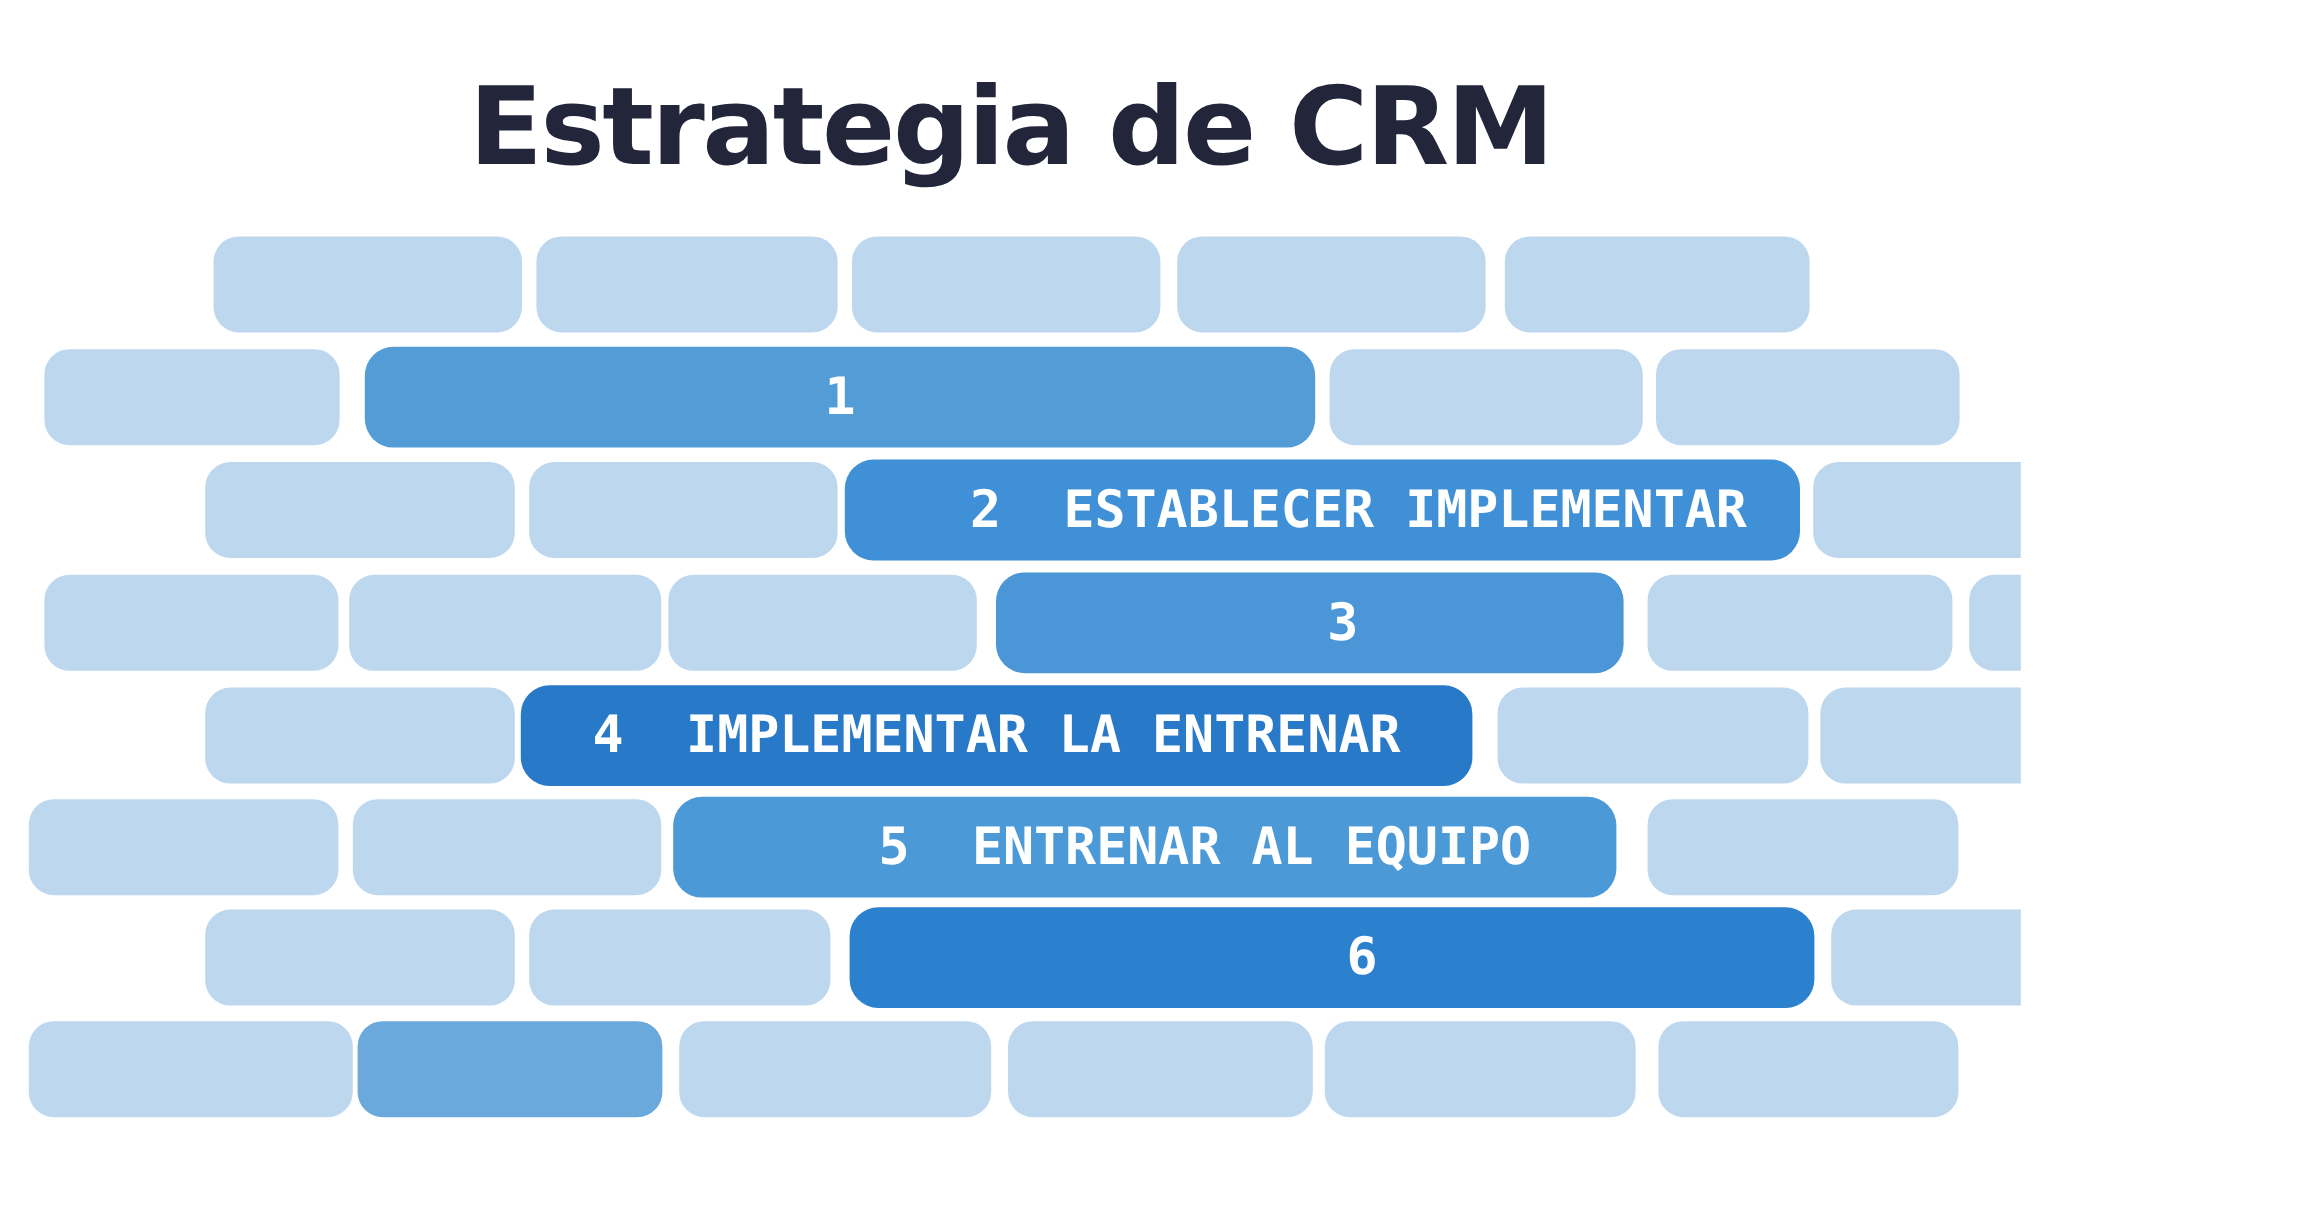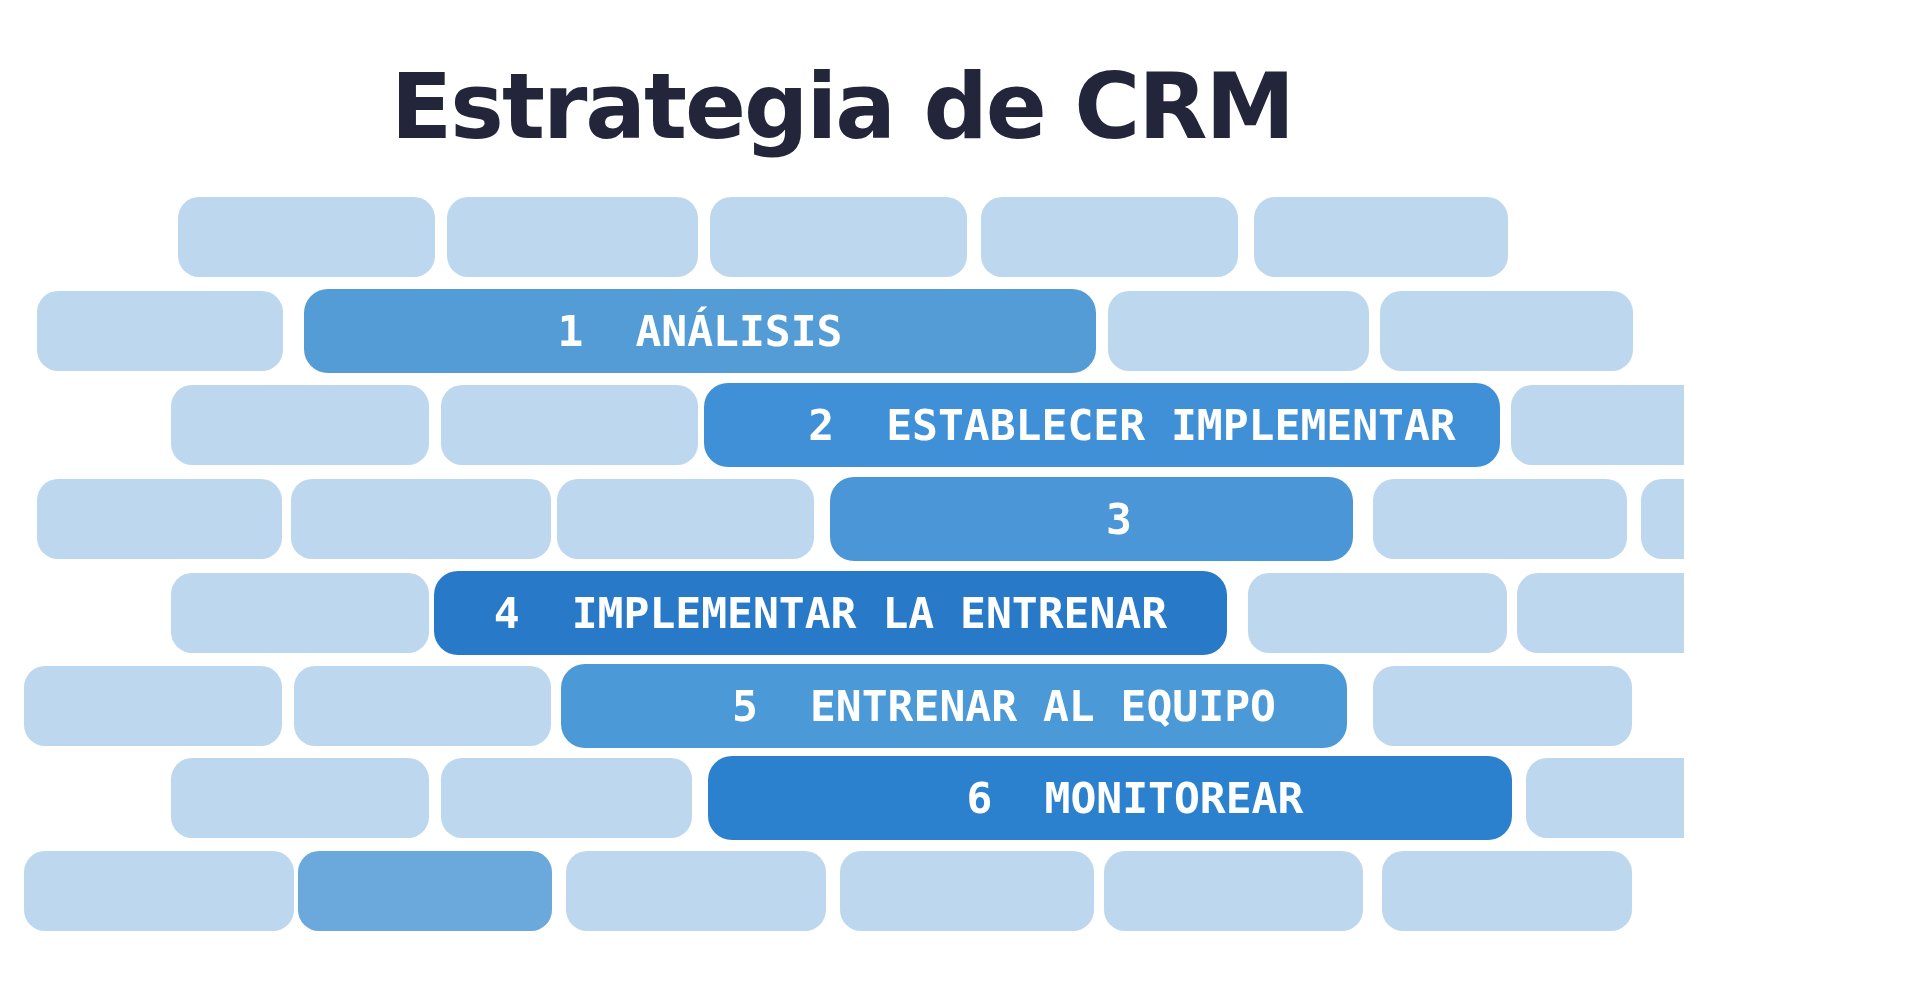--- a/index.html
+++ b/index.html
@@ -66,21 +66,20 @@
 
   <div class="brick" style="left:178px;top:197px;width:257px"></div>
   <div class="brick" style="left:447px;top:197px;width:251px"></div>
   <div class="brick" style="left:710px;top:197px;width:257px"></div>
   <div class="brick" style="left:981px;top:197px;width:257px"></div>
   <div class="brick" style="left:1254px;top:197px;width:254px"></div>
 
   <div class="brick" style="left:37px;top:291px;width:246px"></div>
   <div class="brick step" style="left: 304px; top: 289px; width: 792px; background: rgb(83, 156, 213);">
     <span class="num">1</span>
-    <span class="lbl">ANÁLISIS</span>
   </div>
   <div class="brick" style="left:1108px;top:291px;width:261px"></div>
   <div class="brick" style="left:1380px;top:291px;width:253px"></div>
 
   <div class="brick" style="left:171px;top:385px;width:258px"></div>
   <div class="brick" style="left:441px;top:385px;width:257px"></div>
   <div class="brick step" style="left: 704px; top: 383px; width: 796px; padding-left: 60px; background: rgb(63, 144, 214);">
     <span class="num">2</span>
     <span class="lbl">ESTABLECER IMPLEMENTAR</span>
   </div>
@@ -108,21 +107,20 @@
   <div class="brick step" style="left: 561px; top: 664px; width: 786px; padding-left: 100px; background: rgb(76, 153, 215);">
     <span class="num">5</span>
     <span class="lbl">ENTRENAR AL EQUIPO</span>
   </div>
   <div class="brick" style="left:1373px;top:666px;width:259px"></div>
 
   <div class="brick" style="left:171px;top:758px;width:258px"></div>
   <div class="brick" style="left:441px;top:758px;width:251px"></div>
   <div class="brick step" style="left: 708px; top: 756px; width: 804px; padding-left: 50px; background: rgb(43, 129, 205);">
     <span class="num">6</span>
-    <span class="lbl">MONITOREAR</span>
   </div>
   <div class="brick" style="left:1526px;top:758px;width:260px"></div>
 
   <div class="brick" style="left:24px;top:851px;width:270px"></div>
   <div class="brick accent" style="left:298px;top:851px;width:254px"></div>
   <div class="brick" style="left:566px;top:851px;width:260px"></div>
   <div class="brick" style="left:840px;top:851px;width:254px"></div>
   <div class="brick" style="left:1104px;top:851px;width:259px"></div>
   <div class="brick" style="left:1382px;top:851px;width:250px"></div>
 

